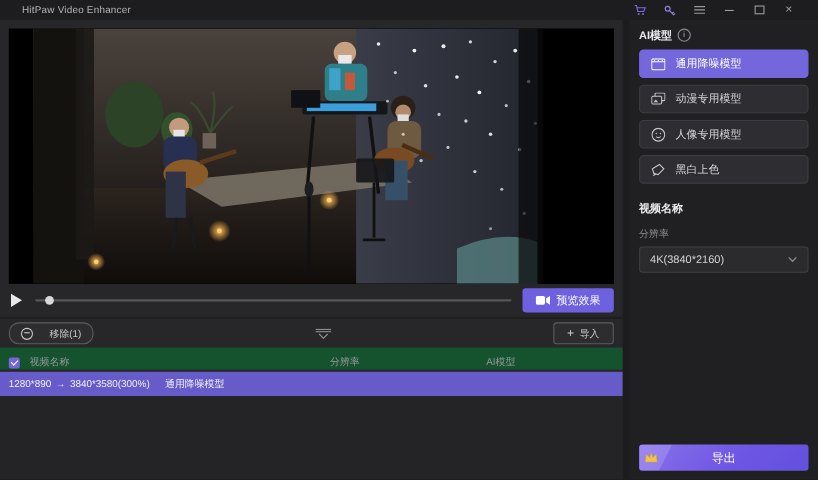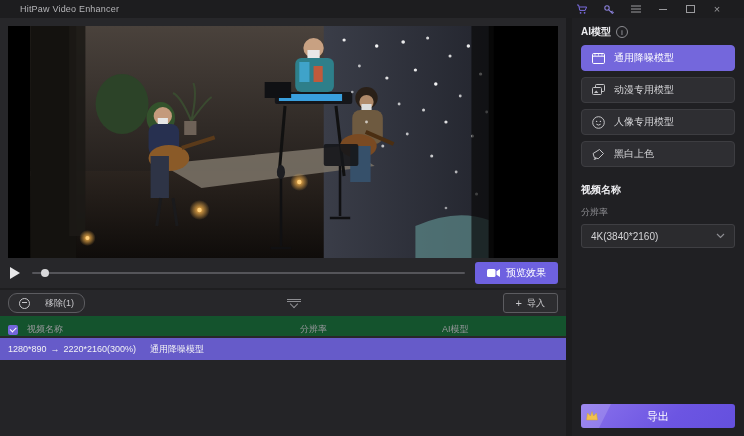--- a/index.html
+++ b/index.html
@@ -263,21 +263,21 @@
           <span>视频名称</span>
         </div>
         <div class="col-res">分辨率</div>
         <div class="col-model">AI模型</div>
       </div>
 
       <div class="trow">
         <div class="col-res res-cell">
           <span>1280*890</span>
           <span>→</span>
-          <span>2220*2160(300%)</span>
+          <span>3840*3580(300%)</span>
         </div>
         <div class="col-model">通用降噪模型</div>
       </div>
 
       <div class="tbody-rest"></div>
     </div>
 
     <div class="right">
 
       <div class="side-title">

